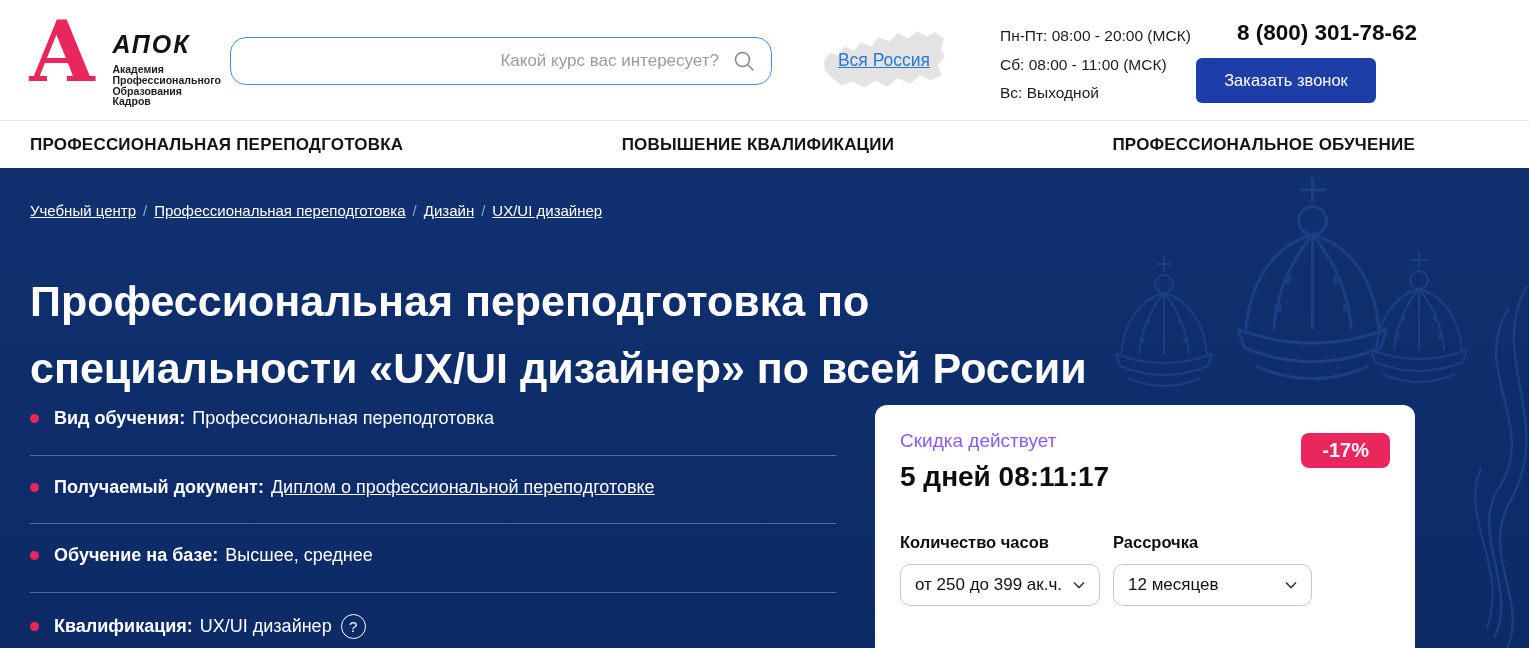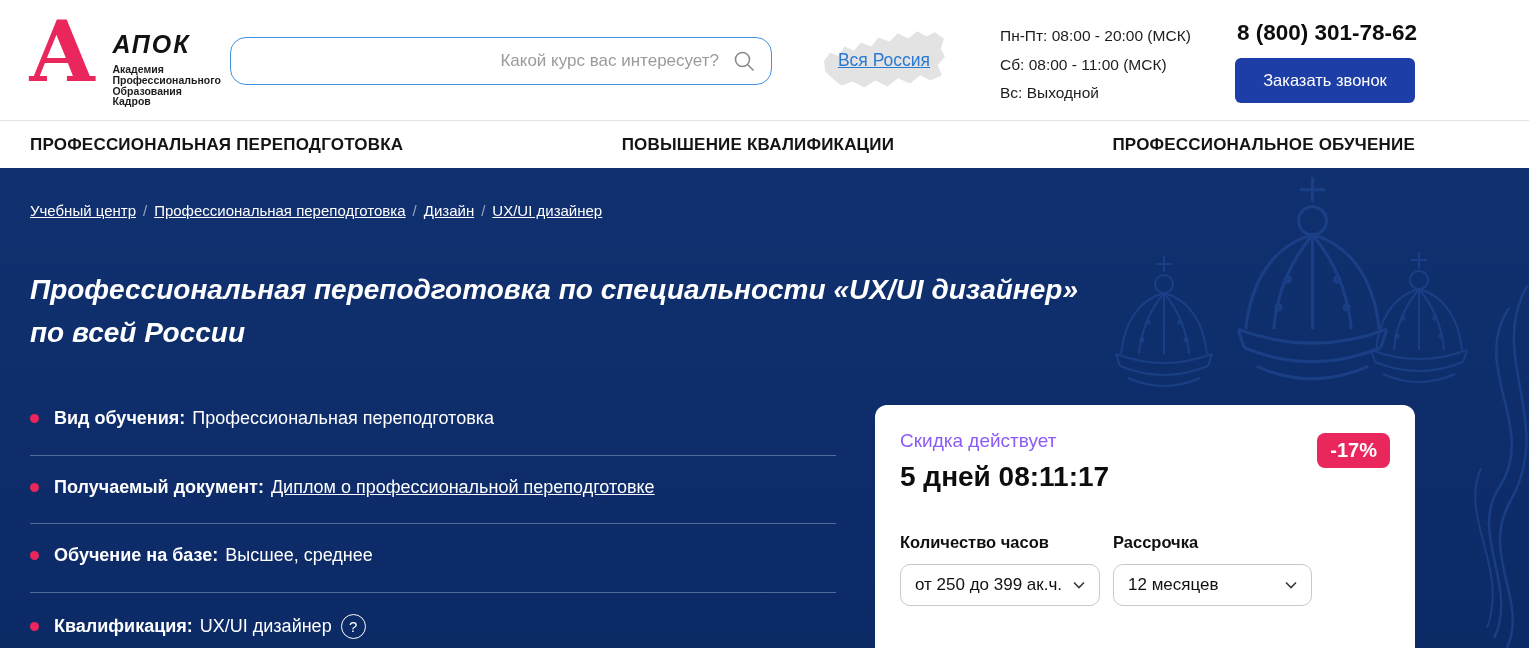--- a/index.html
+++ b/index.html
@@ -16,50 +16,50 @@
   .logo-sub { margin-top:5px; font-size:10.5px; font-weight:bold; line-height:10.8px; color:#1d1d1d; }
   .search-wrap { position:absolute; left:230px; top:37px; width:542px; height:48px; }
   .search-input { width:100%; height:100%; border:1.5px solid #4191e2; border-radius:16px; padding:0 52px 0 22px; font-size:17px; color:#333; font-family:"Liberation Sans", sans-serif; outline:none;text-align:right; }
   .search-input::placeholder { color:#9b9b9b; }
   .search-icon { position:absolute; right:16px; top:12px; width:24px; height:24px; cursor:pointer; }
   .region { position:absolute; left:820px; top:24px; width:128px; height:78px; }
   .region-map { position:absolute; left:0; top:0; }
   .region-link { position:absolute; left:0; top:26px; width:128px; text-align:center; font-size:17.5px; color:#2a7ad4; text-decoration:underline; cursor:pointer; }
   .hours { position:absolute; left:1000px; top:22px; font-size:15.5px; line-height:28.5px; color:#1c1c1c; }
   .phone { position:absolute; left:1237px; top:20px; width:180px; font-size:22.5px; font-weight:bold; color:#0d0d0d; white-space:nowrap; }
-  .callback-btn { position:absolute; left:1235px; top:58px; width:180px; height:45px; background:var(--c-button_blue,#1e3ea7); color:#fff; border:none; border-radius:6px; font-size:16.5px; font-family:"Liberation Sans", sans-serif; cursor:pointer; }
+  .callback-btn { position:absolute; left:1196px; top:58px; width:180px; height:45px; background:var(--c-button_blue,#1e3ea7); color:#fff; border:none; border-radius:6px; font-size:16.5px; font-family:"Liberation Sans", sans-serif; cursor:pointer; }
 
   
   .nav { position:absolute; left:0; top:122px; width:1529px; height:46px; background:#fff; }
   .nav-inner { margin-left:30px; width:1385px; height:100%; display:flex; justify-content:space-between; align-items:center; }
   .nav-item { font-size:17px; font-weight:bold; color:#141414; letter-spacing:.2px; cursor:pointer; white-space:nowrap; }
 
   
   .hero { position:absolute; left:0; top:168px; width:1529px; height:480px; background:linear-gradient(180deg,#10306f 0%, var(--c-navy,#0c2a66) 100%); overflow:hidden; }
   .pattern { position:absolute; right:0; top:0; opacity:.5; pointer-events:none; }
   .breadcrumb { position:absolute; left:30px; top:34px; font-size:15px; color:#fff; z-index:1; }
   .crumb { color:#fff; cursor:pointer;text-decoration:underline; }
   .crumb.current { text-decoration:underline; }
   .crumb-sep { color:#93a5c9; margin:0 7px; }
-  .page-title { position:absolute; left:30px; top:100px; width:1070px; font-size:28px; line-height:1.55; font-weight:bold; color:#fff; z-index:1;font-style:italic; }
+  .page-title { position:absolute; left:30px; top:100px; width:1070px; font-size:43px; line-height:1.55; font-weight:bold; color:#fff; z-index:1; }
   .feature-row { position:absolute; left:30px; display:flex; align-items:center; color:#fff; font-size:18px; z-index:1; }
   .feature-row .dot { width:9px; height:9px; border-radius:50%; background:var(--c-accent,#e9275c); margin-right:15px; flex:0 0 auto; }
   .feature-label { font-weight:bold; margin-right:7px; white-space:nowrap; }
   .feature-value { font-weight:normal; white-space:nowrap; }
   .feature-value.link { text-decoration:underline; cursor:pointer; }
   .help-icon { display:inline-flex; align-items:center; justify-content:center; width:25px; height:25px; border:1.6px solid #fff; border-radius:50%; font-size:15px; color:#fff; margin-left:9px; cursor:pointer; }
   .f-divider { position:absolute; left:30px; width:806px; height:1px; background:rgba(173,188,215,.45); z-index:1; }
   .row-1 { top:240px; } .row-2 { top:309px; } .row-3 { top:377px; } .row-4 { top:446px; }
   .div-1 { top:287px; } .div-2 { top:355px; } .div-3 { top:424px; }
 
   
   .card { position:absolute; left:875px; top:237px; width:540px; height:243px; background:#fff; border-radius:12px 12px 0 0; z-index:2; }
   .discount-label { position:absolute; left:25px; top:25px; font-size:19px; color:#8b5cf6; }
   .timer { position:absolute; left:25px; top:56px; font-size:28px; font-weight:bold; color:#0d0d0d; }
-  .badge { position:absolute; right:25px; top:28px; background:var(--c-accent,#e9275c); color:#fff; font-size:20px; font-weight:bold; padding:6px 13px; border-radius:8px; }
+  .badge { position:absolute; right:25px; top:28px; background:var(--c-accent,#e9275c); color:#fff; font-size:20px; font-weight:bold; padding:6px 21px; border-radius:8px; }
   .select-label { position:absolute; top:128px; font-size:16.5px; font-weight:bold; color:#101010; }
   .sl-1 { left:25px; } .sl-2 { left:238px; }
   .select { position:absolute; top:159px; height:42px; border:1px solid #c9c9c9; border-radius:10px; background:#fff; display:flex; align-items:center; justify-content:space-between; padding:0 14px; font-size:17px; color:#111; cursor:pointer; }
   .sel-1 { left:25px; width:200px; } .sel-2 { left:238px; width:199px; }
   .chevron { flex:0 0 auto; margin-left:8px; }
 </style>
 </head>
 <body>
 
 <div id="app">

